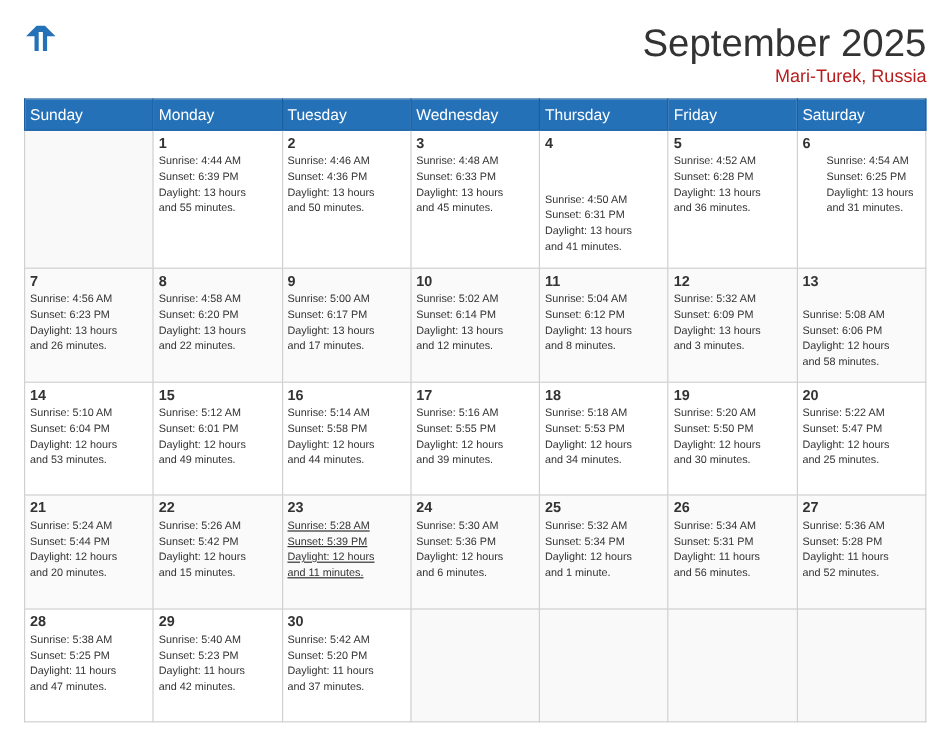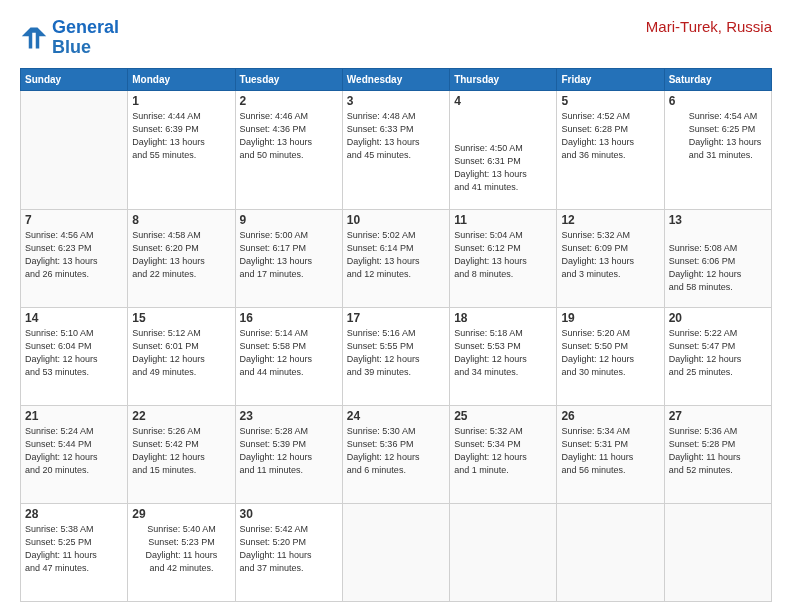--- a/index.html
+++ b/index.html
@@ -54,22 +54,22 @@
     .calendar {
       flex: 1;
       border: 1px solid #ccc;
       border-collapse: collapse;
       width: 100%;
       table-layout: fixed;
     }
     .calendar th {
       background-color: #2471b8;
       color: #fff;
-      font-size: 10px;
-      font-weight: bold;
+      font-size: 13px;
+      font-weight: normal;
       padding: 5px 4px;
       border: 1px solid #1a5fa0;
       text-align: left;
     }
     .calendar td {
       border: 1px solid #d0d0d0;
       vertical-align: top;
       padding: 3px 4px;
       font-size: 9.5px;
       color: #333;
@@ -95,26 +95,23 @@
   </style>
 </head>
 <body>
 
 <div class="page">
   <div class="header">
     <div class="logo">
       <svg class="logo-icon" viewBox="0 0 32 32">
         <polygon points="20,4 30,14 22,14 22,28 18,28 18,10 14,10 14,28 10,28 10,14 2,14 12,4" fill="#2471b8"></polygon>
       </svg>
-      <div class="logo-text">
-        <div><span>General</span></div>
-        <div><span style="color:#2471b8">Blue</span></div>
-      </div>
     </div>
     <div class="title-block">
+      <div class="month-title">September 2025</div>
       <div class="subtitle">Mari-Turek, Russia</div>
     </div>
   </div>
 
   <table class="calendar">
     <thead>
       <tr>
       <th>Sunday</th>
           <th>Monday</th>
           <th>Tuesday</th>
@@ -282,21 +279,21 @@
           </td>
           <td>
             <div class="day-num">22</div>
             <div class="day-detail" style="white-space: pre-line;">Sunrise: 5:26 AM
 Sunset: 5:42 PM
 Daylight: 12 hours
 and 15 minutes.</div>
           </td>
           <td>
             <div class="day-num">23</div>
-            <div class="day-detail" style="white-space: pre-line;">Sunrise: 5:28 AM
+            <div class="day-detail" style="white-space: pre-line; text-decoration: underline;">Sunrise: 5:28 AM
 Sunset: 5:39 PM
 Daylight: 12 hours
 and 11 minutes.</div>
           </td>
           <td>
             <div class="day-num">24</div>
             <div class="day-detail" style="white-space: pre-line;">Sunrise: 5:30 AM
 Sunset: 5:36 PM
 Daylight: 12 hours
 and 6 minutes.</div>
@@ -326,21 +323,21 @@
         <tr>
           <td>
             <div class="day-num">28</div>
             <div class="day-detail" style="white-space: pre-line;">Sunrise: 5:38 AM
 Sunset: 5:25 PM
 Daylight: 11 hours
 and 47 minutes.</div>
           </td>
           <td>
             <div class="day-num">29</div>
-            <div class="day-detail" style="white-space: pre-line; text-align: center;">Sunrise: 5:40 AM
+            <div class="day-detail" style="white-space: pre-line;">Sunrise: 5:40 AM
 Sunset: 5:23 PM
 Daylight: 11 hours
 and 42 minutes.</div>
           </td>
           <td>
             <div class="day-num">30</div>
             <div class="day-detail" style="white-space: pre-line;">Sunrise: 5:42 AM
 Sunset: 5:20 PM
 Daylight: 11 hours
 and 37 minutes.</div>

